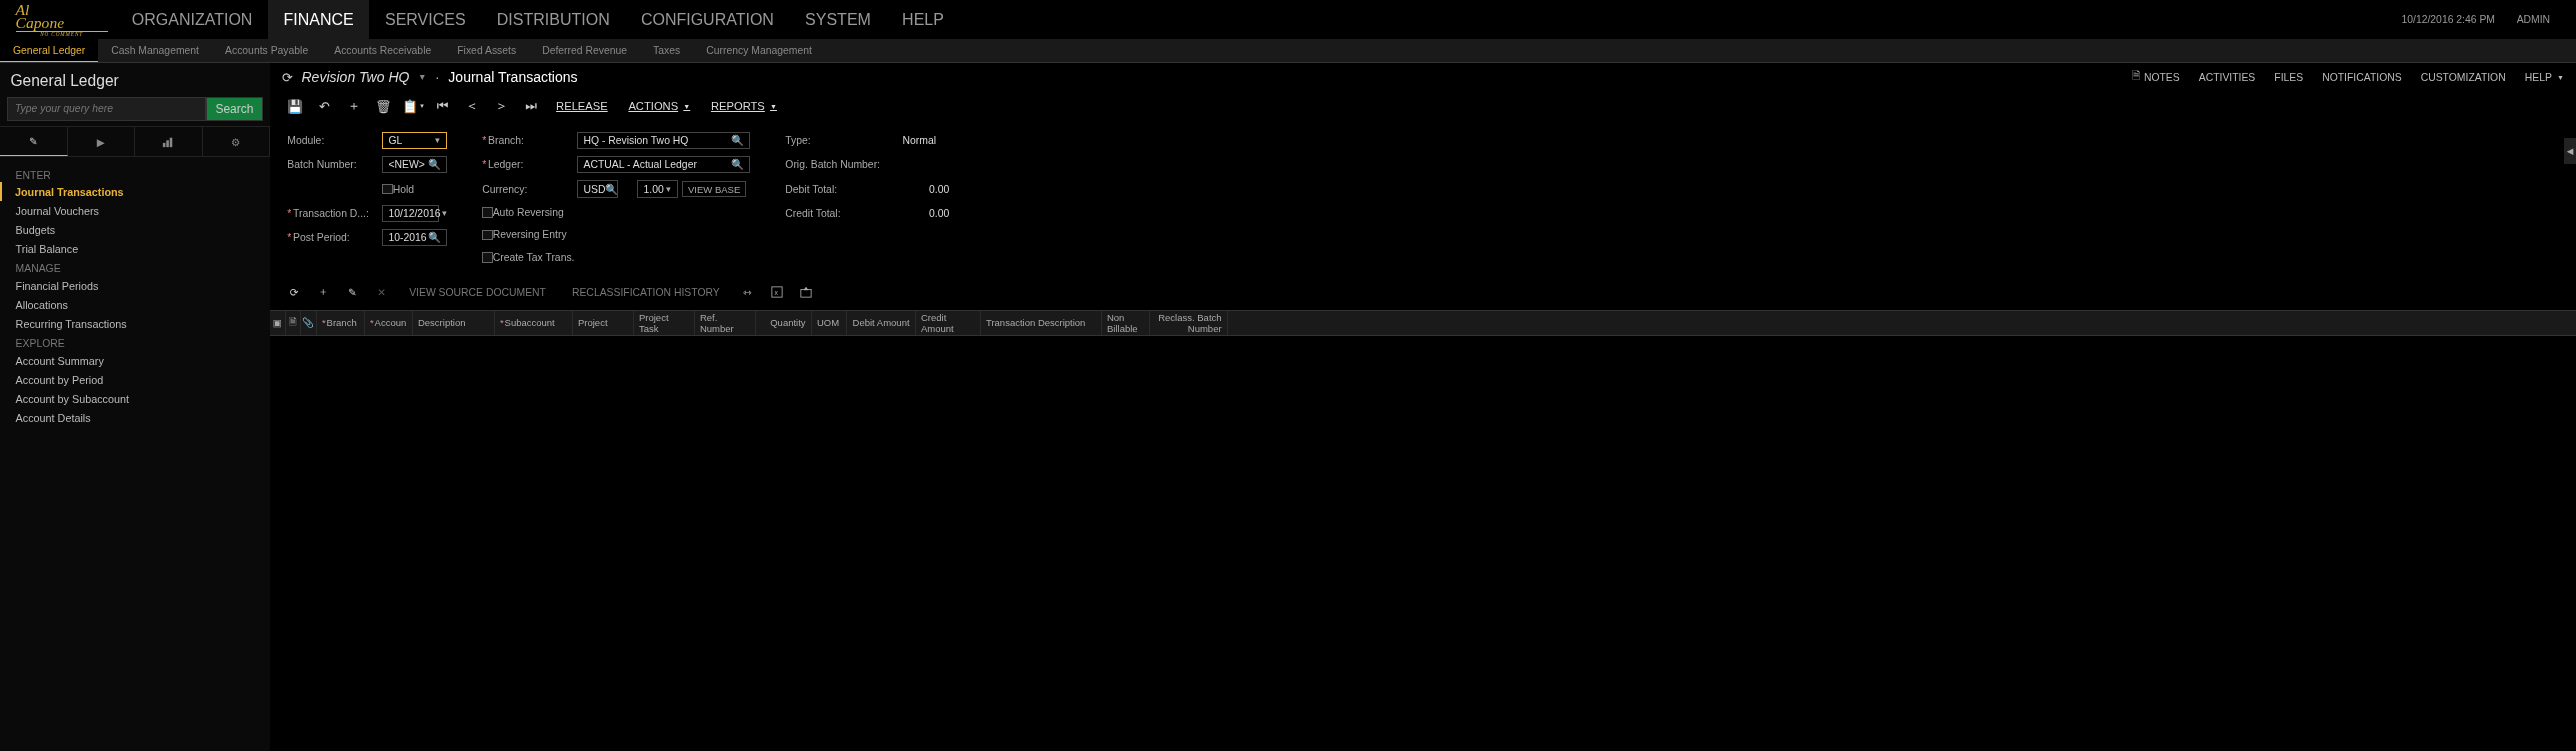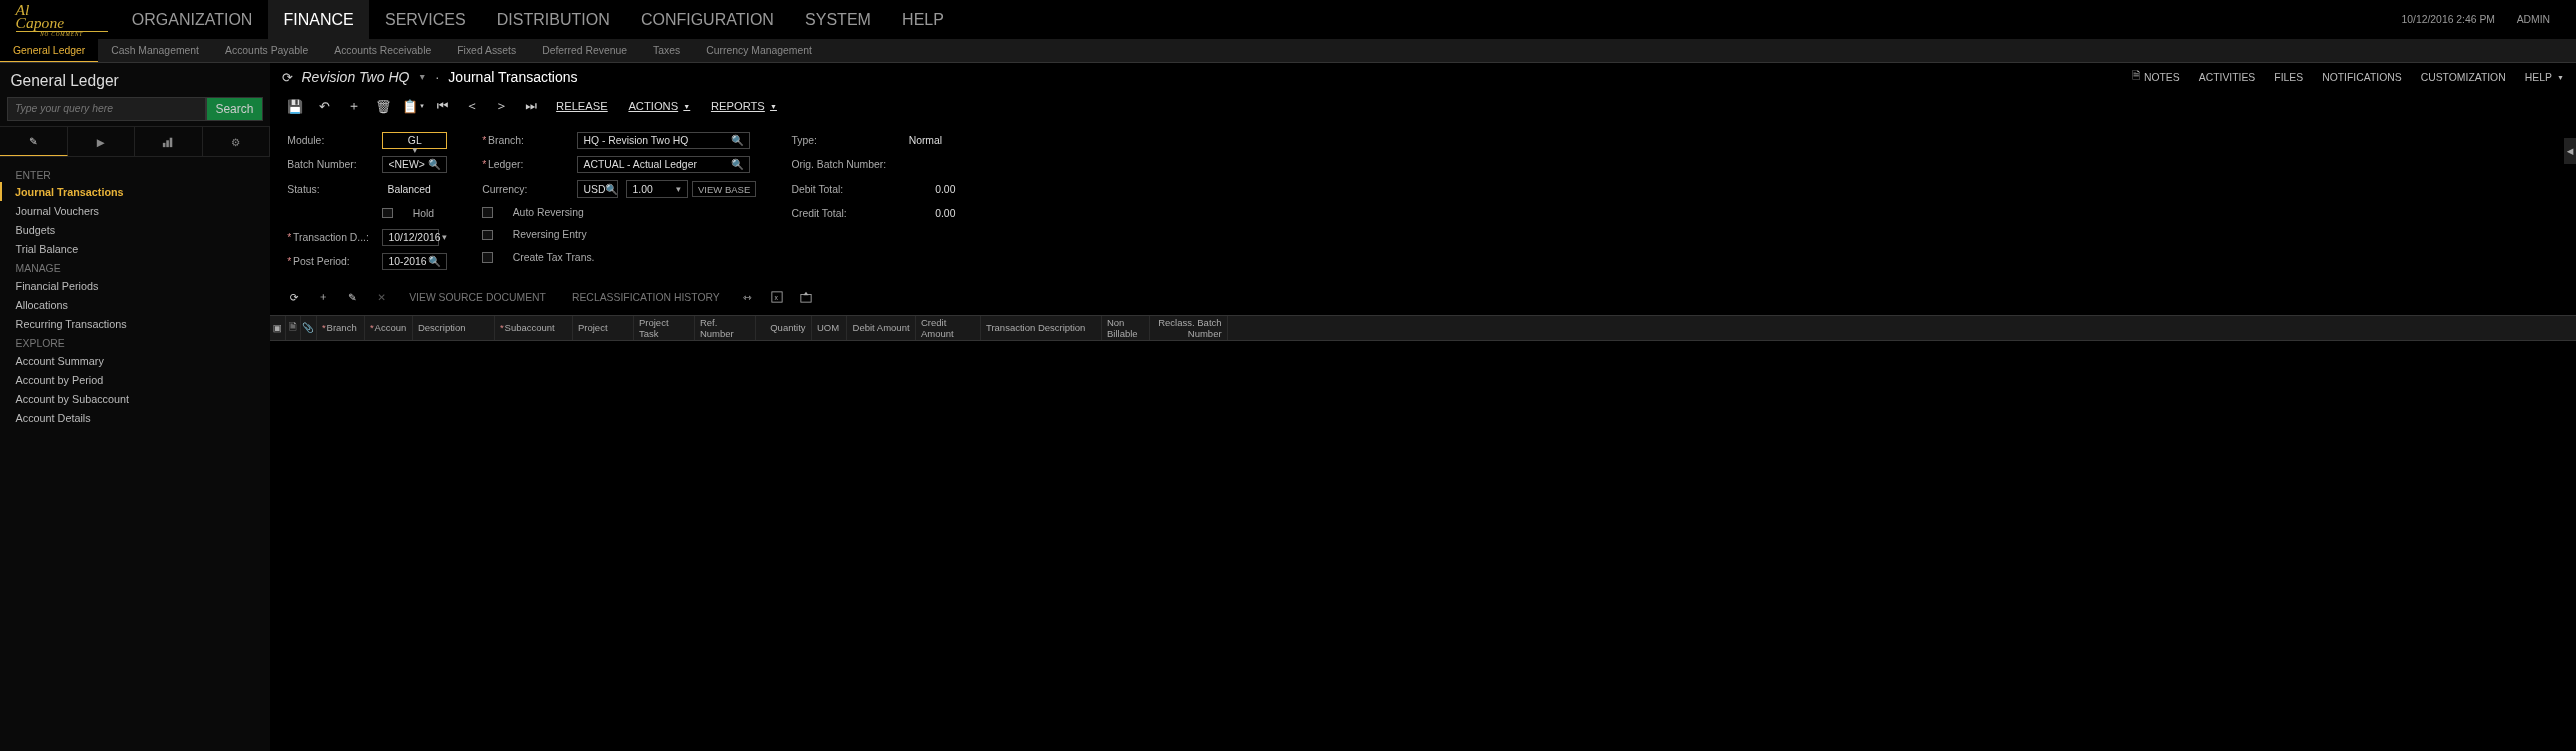--- a/index.html
+++ b/index.html
@@ -245,25 +245,25 @@
   border: 0.9px solid #444;
   color: #ddd;
   padding: 1.7px 5.2px;
   width: 121px;
   height: 17.3px;
   display: flex;
   align-items: center;
   justify-content: space-between;
   font-size: 10.4px;
 }
-.form-field.highlight { border-color: #e8b339; flex-direction: column; }
+.form-field.highlight { border-color: #e8b339; }
 .form-field.wide { width: 173px; }
 .form-field .lookup { color: #aaa; cursor: pointer; }
 .form-field .caret-d { color: #aaa; font-size: 7.8px; cursor: pointer; }
-.cb-row { display: flex; align-items: center; gap: 20px; height: 17.3px; }
+.cb-row { display: flex; align-items: center; gap: 0; height: 17.3px; }
 .cb { width: 10.4px; height: 10.4px; border: 0.9px solid #666; background: #111; cursor: pointer; }
 .readonly-val { color: #ddd; padding-left: 5.2px; }
 .num-right { text-align: right; min-width: 52px; display: block; }
 .desc-input {
   background: #000;
   border: 0.9px solid #444;
   width: 536px;
   height: 21px;
 }
 
@@ -448,24 +448,20 @@
           </div>
         </div>
         <div class="form-row">
           <div class="form-label">Batch Number:</div>
           <div class="form-field" style="width:65px;">
             <span>&lt;NEW&gt;</span>
               <span class="lookup">🔍</span>
           </div>
         </div>
         <div class="form-row">
-          <div class="form-label">Status:</div>
-          <span class="readonly-val">Balanced</span>
-        </div>
-        <div class="form-row">
           <div class="form-label"></div>
           <div class="cb-row">
             <div class="cb"></div>
             <span>Hold</span>
           </div>
         </div>
         <div class="form-row">
           <div class="form-label">
               <span class="req">*</span>
               <span>Transaction D...:</span>
@@ -507,21 +503,21 @@
             <span>ACTUAL - Actual Ledger</span>
               <span class="lookup">🔍</span>
           </div>
         </div>
         <div class="form-row">
           <div class="form-label">Currency:</div>
           <div class="form-field" style="width:41px;">
             <span>USD</span>
               <span class="lookup">🔍</span>
           </div>
-          <div class="form-field" style="width:62px; margin-left:8px;">
+          <div class="form-field" style="width:41px; margin-left:19px;">
             <span>1.00</span>
               <span class="caret-d">▼</span>
           </div>
           <div style="border:0.9px solid #444; padding:1.7px 5.2px; margin-left:3.5px; cursor:pointer; font-size:9.5px;">VIEW BASE</div>
         </div>
         <div class="cb-row">
           <div class="cb"></div>
           <span>Auto Reversing</span>
         </div>
         <div class="cb-row">

